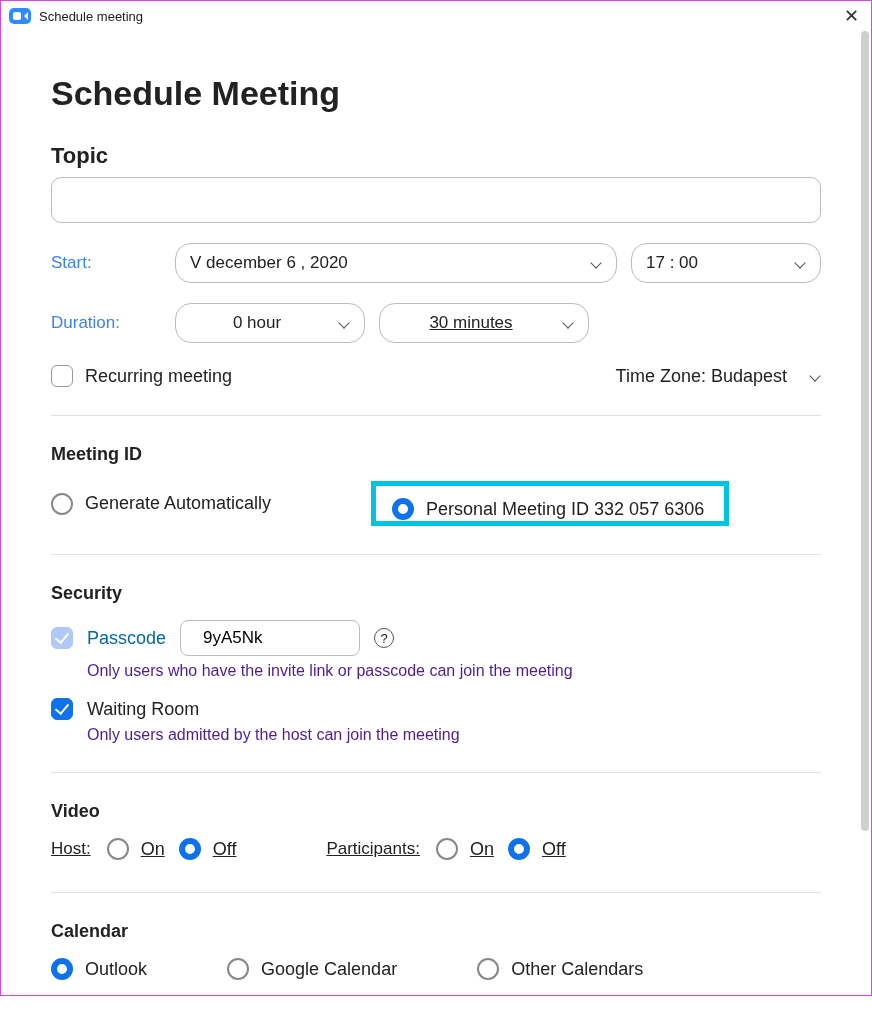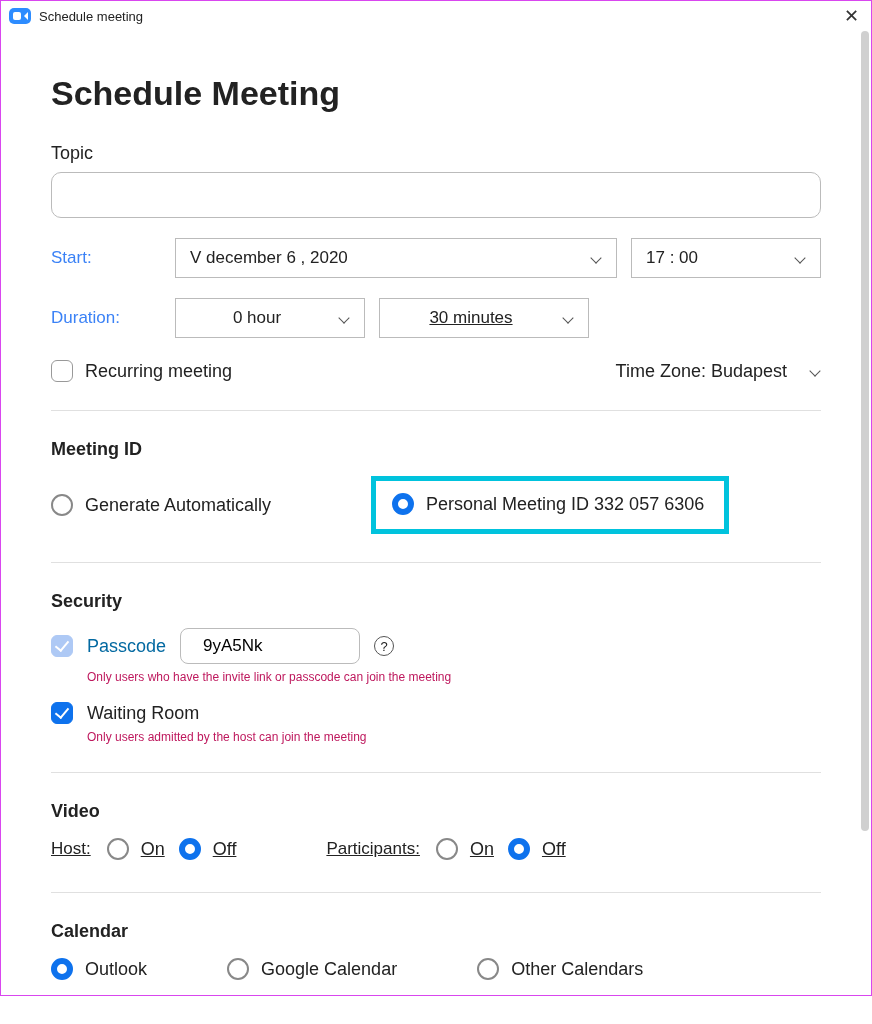--- a/index.html
+++ b/index.html
@@ -66,22 +66,22 @@
   }
   .content {
     padding: 30px 50px 20px 50px;
   }
   h1.pageheader {
     font-size: 34px;
     font-weight: 700;
     margin: 15px 0 30px 0;
   }
   .section-label {
-    font-weight: 400;
-    font-size: 18px;
+    font-weight: 700;
+    font-size: 22px;
     margin-bottom: 8px;
   }
   .topic-input {
     width: 100%;
     height: 46px;
     border: 1px solid #bbb;
     border-radius: 10px;
     padding: 0 12px;
     font-size: 16px;
   }
@@ -94,21 +94,21 @@
   .row-label {
     width: 110px;
     font-size: 17px;
     color: #3b82f6;
   }
   .select {
     display: flex;
     align-items: center;
     justify-content: space-between;
     border: 1px solid #bbb;
-    border-radius: 0;
+    border-radius: 16px;
     height: 40px;
     padding: 0 14px;
     font-size: 17px;
     cursor: pointer;
     background: #fff;
   }
   .select .spacer { flex: 1; }
   .chevron-down {
     margin-left: 14px;
     width: 12px; height: 12px;
@@ -170,21 +170,21 @@
   .radio {
     width: 22px; height: 22px;
     border: 2px solid #888;
     border-radius: 50%;
     position: relative;
     background: #fff;
   }
   .radio.selected { border: 6px solid #0E72ED; }
   .highlight-box {
     border: 5px solid #00C3DD;
-    padding: 12px 20px 14px 16px;
+    padding: 12px 20px 1px 16px;
     display: inline-flex;
     align-items: center;
   }
   .meetingid-row {
     display: flex;
     align-items: center;
   }
   .meetingid-row .left { flex: 0 0 300px; display:flex; align-items:center; gap:12px;}
   .sec-opt { display:flex; align-items:center; gap:14px; margin-top:6px; }
   .sec-opt .opt-label { font-size:18px; color:#0369a1; }
@@ -199,22 +199,22 @@
   }
   .help-icon {
     width: 20px; height: 20px;
     border: 1.8px solid #555;
     border-radius: 50%;
     display: flex; align-items: center; justify-content: center;
     font-size: 13px;
     cursor: pointer;
   }
   .hint {
-    color: #be185d;
-    font-size: 12px;
+    color: #4c1d95;
+    font-size: 16px;
     margin: 6px 0 18px 36px;
   }
   .video-block{ display:flex; gap:90px; align-items:center; margin-top:10px;text-decoration:underline;}
   .video-group { display:flex; align-items:center; gap:14px; font-size:18px;}
   .video-group .vlabel { margin-right: 2px; font-size:17px;}
   .calendar-row { display:flex; align-items:center; gap:80px; margin-top:8px;}
 </style>
 </head>
 <body>
 

